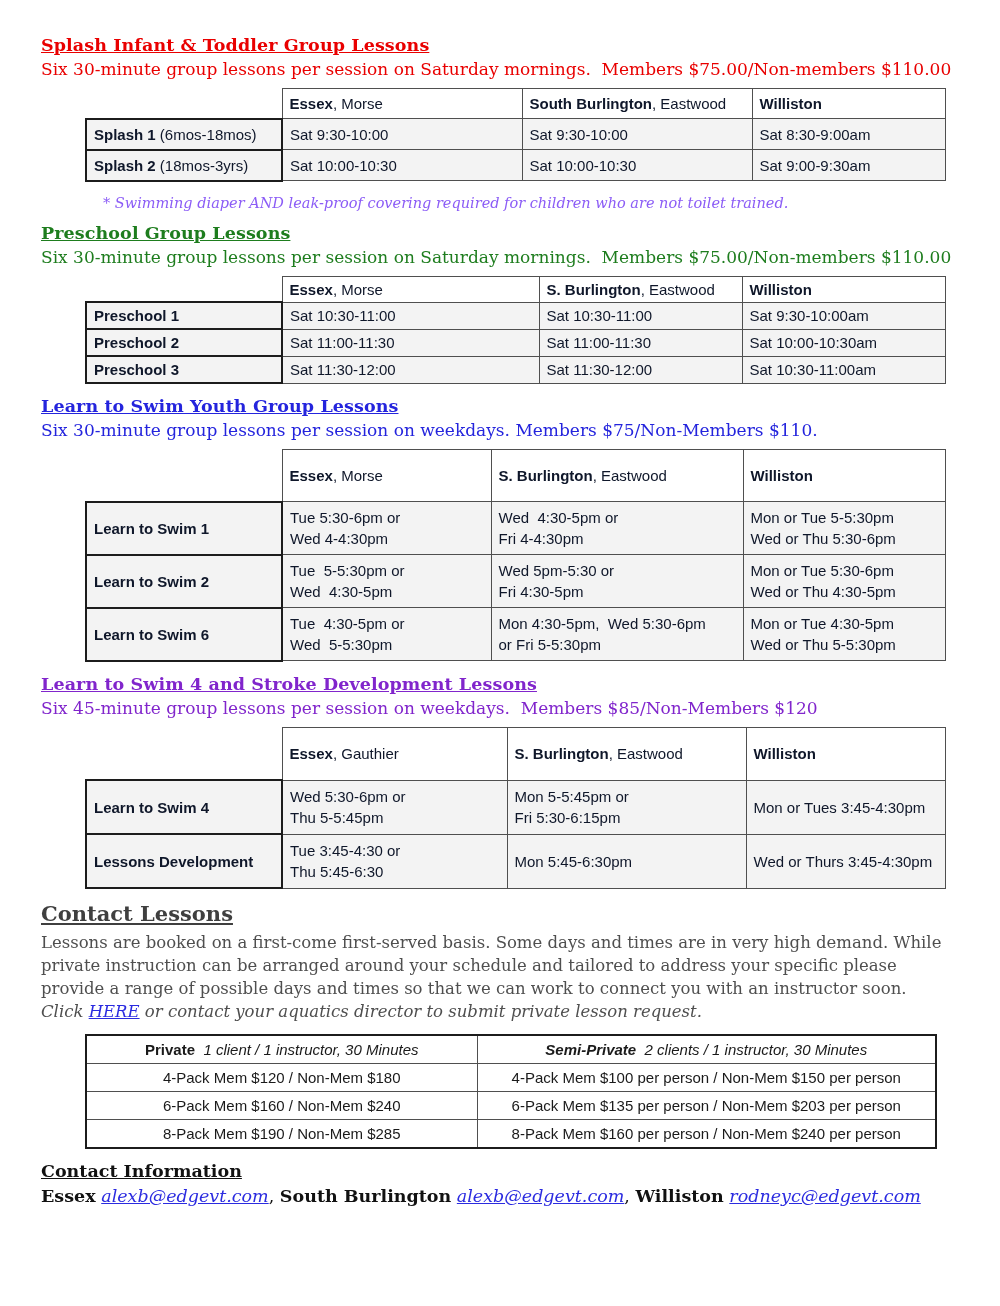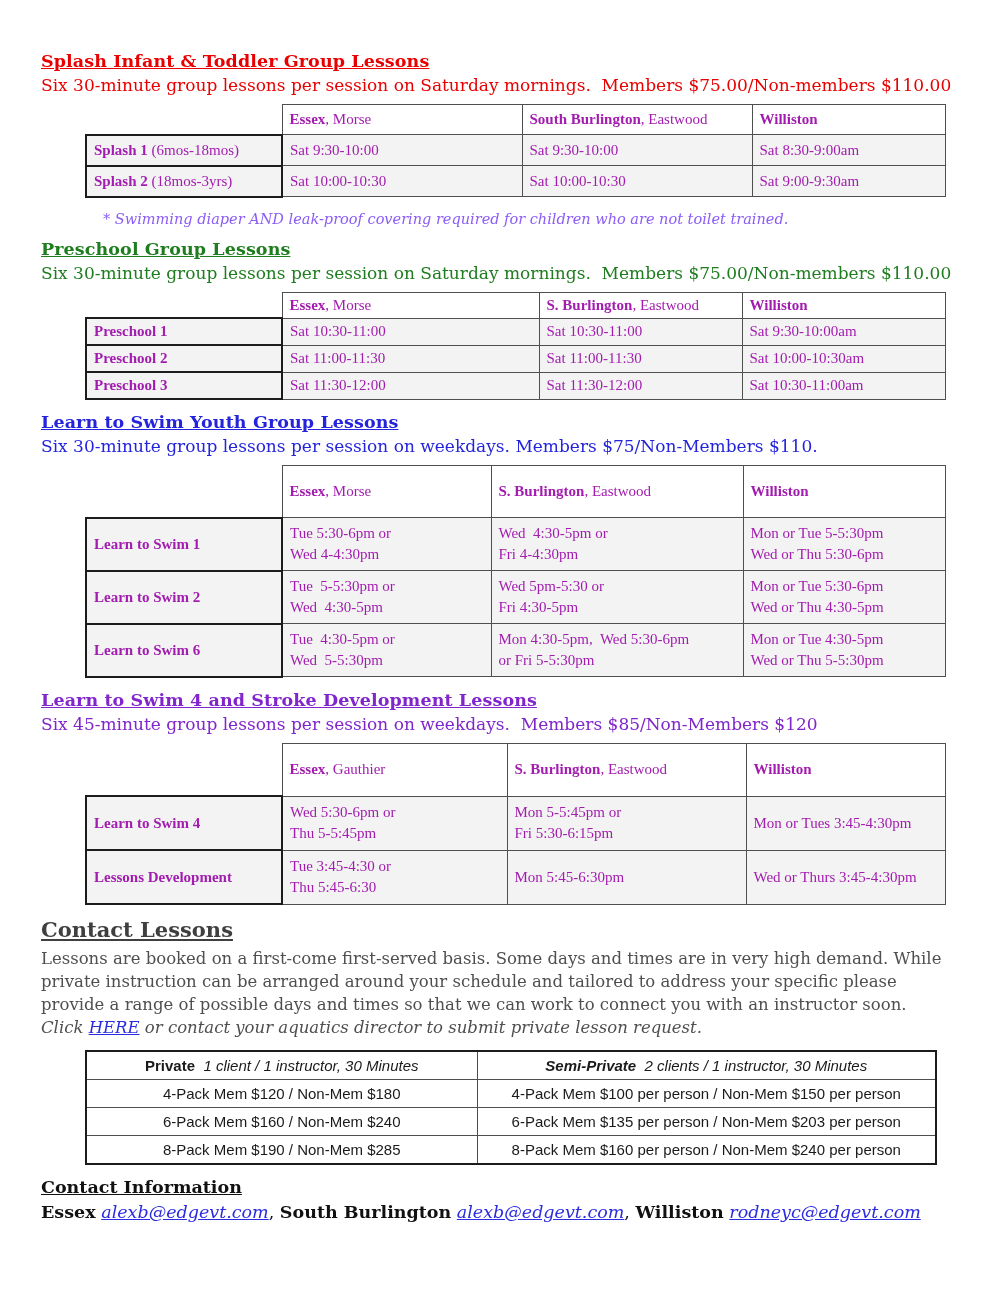--- a/index.html
+++ b/index.html
@@ -1,35 +1,35 @@
 <!DOCTYPE html>
 <html style="--red: #e90000; --green: #1e7d1e; --blue: #2424dd; --purple: #8125cc; --heading-gray: #3f3f3f; --body-gray: #4f4f4f; --link-blue: #2b2be0; --border: #4f4f4f; --border-dark: #1c1c1c; --row-fill: #f3f3f3;"><head>
 <meta charset="utf-8">
 <style>
   html,body { margin:0; padding:0; background:#ffffff; }
   body { width:1000px; height:1306px; overflow:hidden; }
   .page {
     box-sizing:border-box; width:1000px; height:1306px;
-    padding:51px 41px 0 41px;
+    padding:35px 41px 0 41px;
     font-family:"DejaVu Serif", serif; color:#1a1a1a;
   }
   section { margin:0; }
   .sec-gap { margin-top:12px; }
 
   h2.title { margin:0; font-size:17.5px; line-height:20px; font-weight:700;
              text-decoration:underline; letter-spacing:0.1px; }
   p.subtitle { margin:4px 0 0 0; font-size:17px; line-height:20px; white-space:pre-wrap; }
   .c-red    { color:var(--red); }
   .c-green  { color:var(--green); }
   .c-blue   { color:var(--blue); }
   .c-purple { color:var(--purple); }
 
   table { border-collapse:collapse; table-layout:fixed; }
   .lesson-table { margin:9px 0 0 44px;
-    font-family:Liberation Serif, serif; font-size:15px; color:#a21caf; }
+    font-family:Liberation Sans, sans-serif; font-size:15px; color:#0f172a; }
   .lesson-table th, .lesson-table td {
     border:1px solid var(--border); padding:1px 7px; text-align:left;
     vertical-align:middle; line-height:21px; overflow:hidden; }
   .lesson-table th { background:#ffffff; font-weight:400; white-space:pre-wrap; }
   .lesson-table td.data { background:var(--row-fill); white-space:pre-wrap; }
   .lesson-table td.rowlabel { background:var(--row-fill); border:2px solid var(--border-dark); }
   .lesson-table td.corner { border:none; background:transparent; }
   .b { font-weight:700; }
   .r { white-space:pre-wrap; }
   .i { font-style:italic; }

